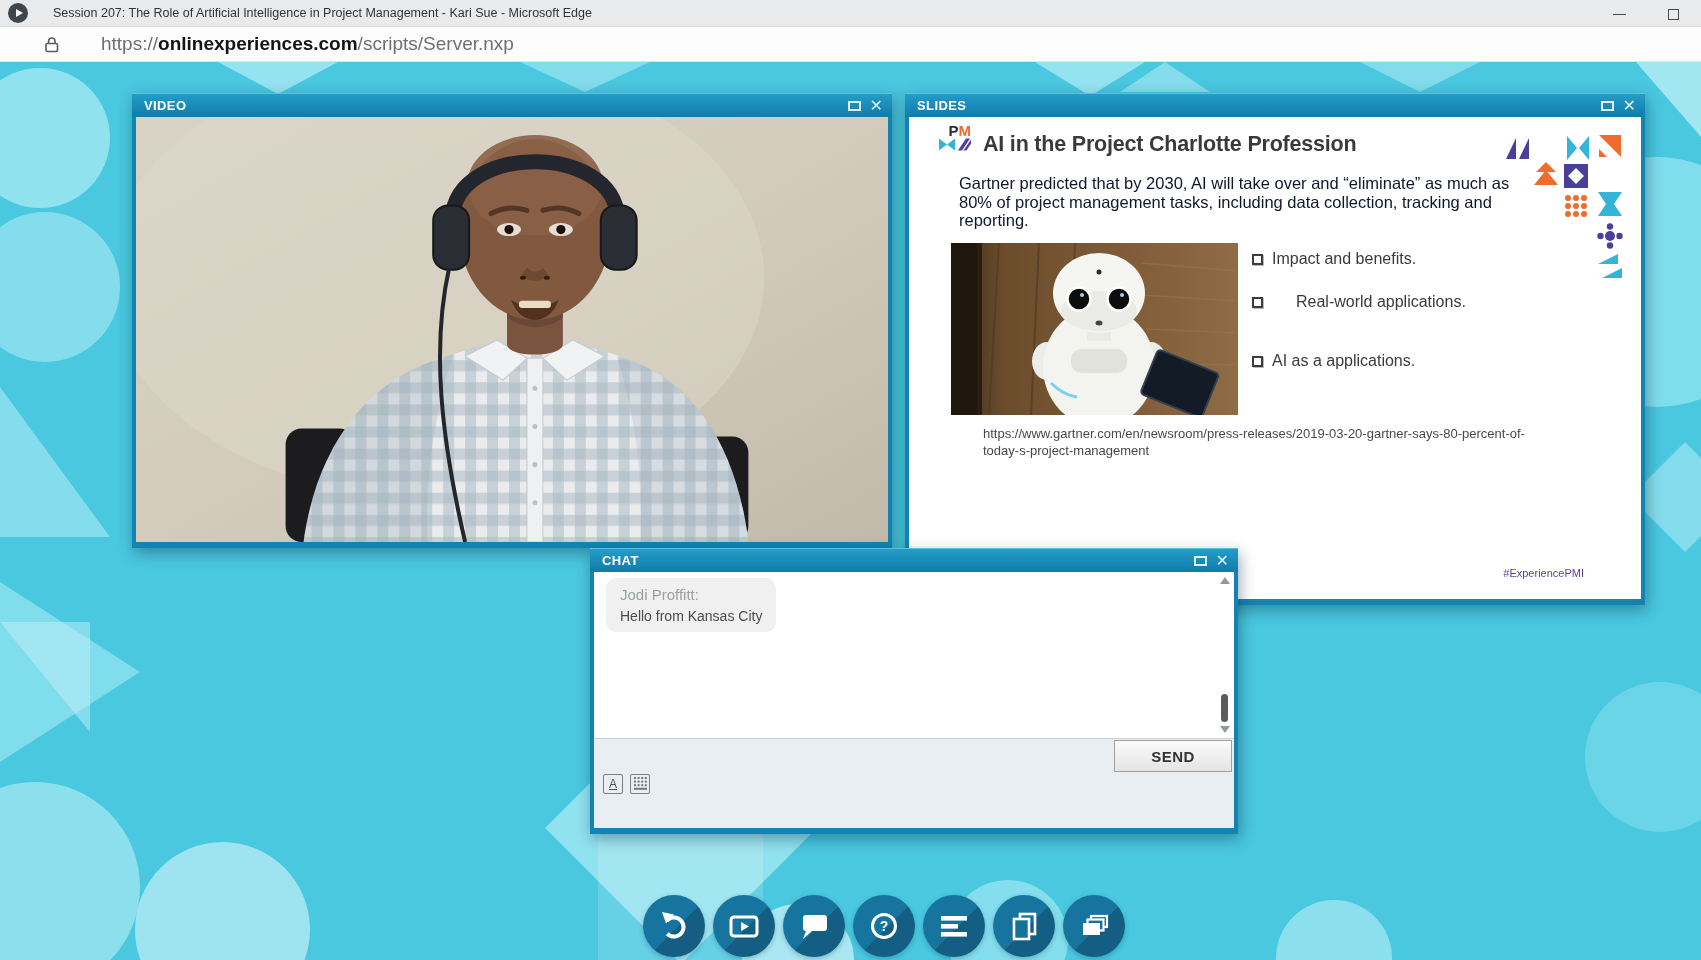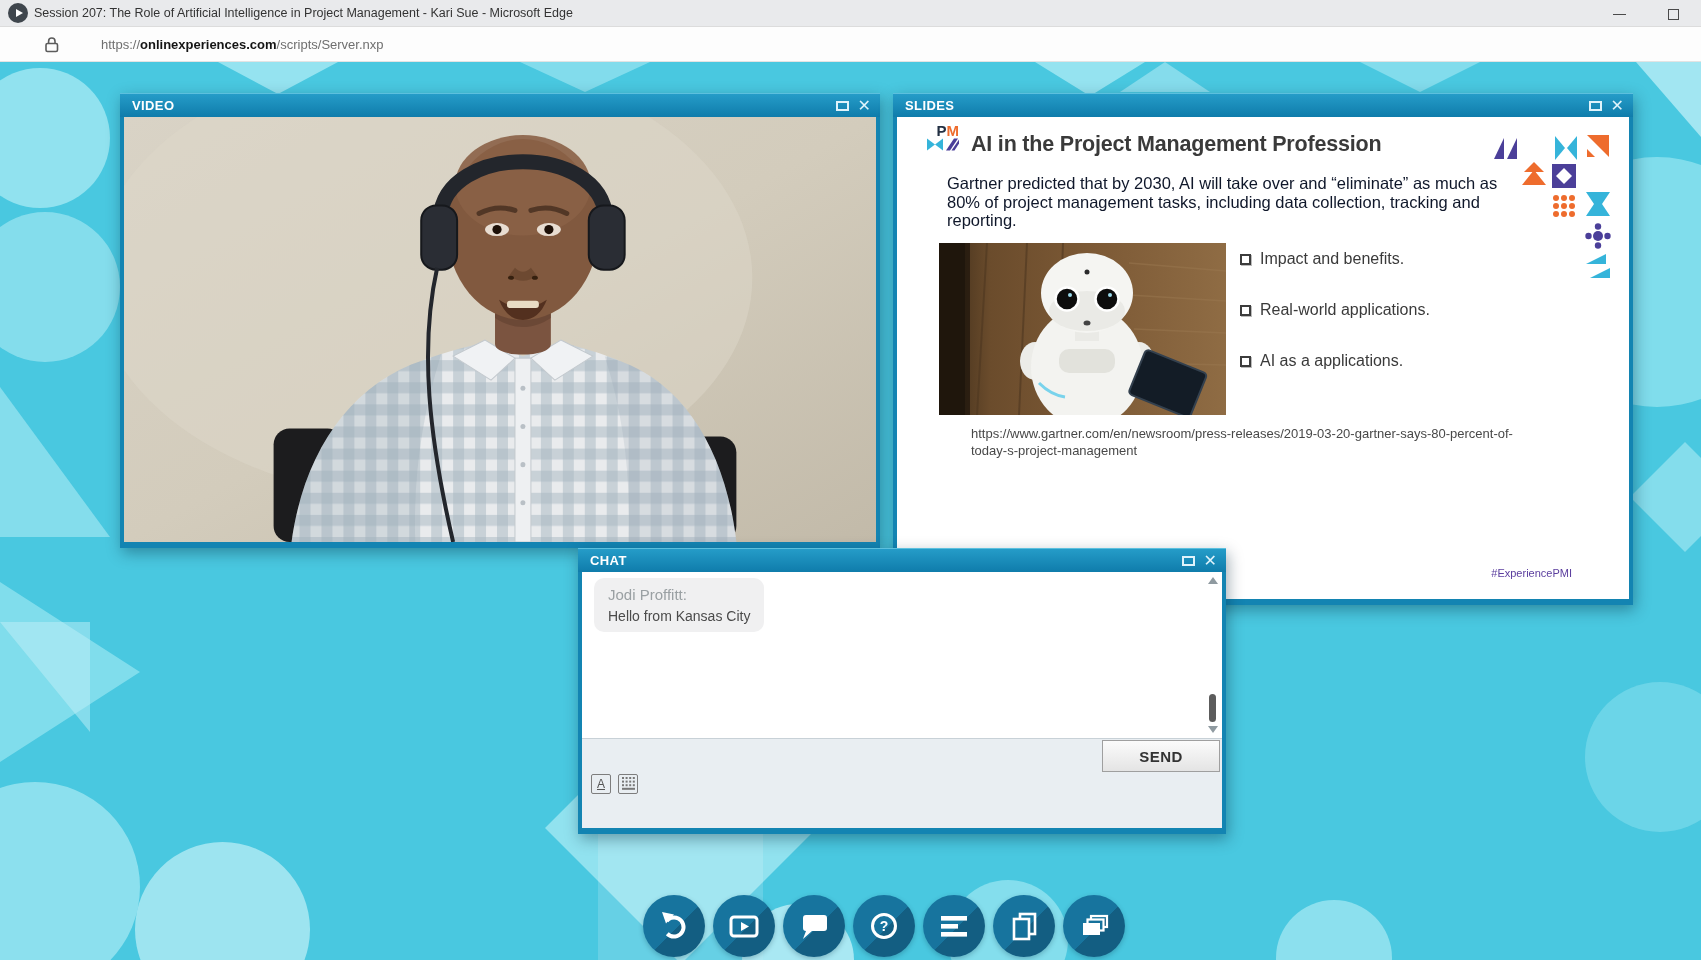--- a/index.html
+++ b/index.html
@@ -5,44 +5,44 @@
   * { margin:0; padding:0; box-sizing:border-box; }
   html,body { background:#222; }
   body { font-family:"Liberation Sans", sans-serif; }
   .screen { position:relative; width:1701px; height:960px; overflow:hidden; background:#49c8e0; }
 
   
   .titlebar { position:absolute; left:0; top:0; width:1701px; height:27px; background:#e9eaec;
     display:flex; align-items:center; padding-left:8px; border-bottom:1px solid #dcdcdc; z-index:50;}
   .favicon { width:20px; height:20px; border-radius:50%; background:#3f464d; display:flex; align-items:center; justify-content:center; flex:0 0 auto;}
   .favicon::after { content:""; border-left:7px solid #fff; border-top:4.5px solid transparent; border-bottom:4.5px solid transparent; margin-left:2px;}
-  .tb-title { margin-left:6px; font-size:12.5px; color:#333; white-space:nowrap; }
+  .tb-title { margin-left:25px; font-size:12.5px; color:#333; white-space:nowrap; }
   .win-btn { position:absolute; top:6px; width:22px; height:16px; display:flex; align-items:center; justify-content:center; }
   .win-min { left:1608px; } .win-min span{ display:block; width:13px; height:0; border-top:1.6px solid #4a4a4a;}
   .win-max { left:1662px; } .win-max span{ display:block; width:11px; height:11px; border:1.4px solid #4a4a4a;}
 
   .urlbar { position:absolute; left:0; top:27px; width:1701px; height:35px; background:#fdfdfd;
     display:flex; align-items:center; border-bottom:1px solid #e3e3e3; z-index:50;}
   .lock { margin-left:44px; flex:0 0 auto; }
-  .url-text { margin-left:42px; font-size:13px; color:#6f6f6f; white-space:nowrap;}
+  .url-text { margin-left:42px; font-size:19px; color:#6f6f6f; white-space:nowrap;}
   .url-text b { color:#141414; font-weight:700; }
 
   
   .content { position:absolute; left:0; top:62px; width:1701px; height:898px; overflow:hidden; }
   .bgshape { position:absolute; }
   .circ { border-radius:50%; }
   .tri-d { clip-path:polygon(0 0,100% 0,50% 100%); }
   .tri-u { clip-path:polygon(50% 0,100% 100%,0 100%); }
   .tri-l { clip-path:polygon(0 0,100% 100%,0 100%); }
   .tri-r { clip-path:polygon(0 0,100% 0,100% 100%); }
   .tri-arrow { clip-path:polygon(0 0,100% 50%,0 100%); }
   .diamond { clip-path:polygon(50% 0,100% 50%,50% 100%,0 50%); }
 
   
-  .panel { position:absolute; background:#1384b2; box-shadow:2px 5px 14px rgba(0,35,55,.38); }
+  .panel { position:absolute; background:#1384b2; box-shadow:2px 5px 14px rgba(0,35,55,.38);margin-left:12px; }
   .panel-header { height:24px; background:linear-gradient(#259cc8,#0f7cab); border-top:1px solid #5cc0de;
     display:flex; align-items:center; padding:0 9px 0 12px; }
   .panel-title { color:#fff; font-size:13px; font-weight:700; letter-spacing:.4px; }
   .ph-controls { margin-left:auto; display:flex; align-items:center; gap:9px; }
   .ph-max { width:13px; height:10px; border:2px solid #dff3fb; }
   .ph-close { color:#dff3fb; font-size:16px; line-height:14px; font-weight:400; }
   .panel-content { position:absolute; left:4px; right:4px; top:24px; bottom:6px; background:#fff; overflow:hidden; }
 
   .video-panel { left:120px; top:31px; width:760px; height:455px; }
   .video-scene { position:absolute; width:100%; height:100%; display:block; }
@@ -212,21 +212,21 @@
         <div class="slide">
           <div class="pmi-logo">
             <div class="pmi-letters"><span class="pmi-p">P</span><span class="pmi-m">M</span></div>
             <svg width="32" height="13" viewBox="0 0 32 13">
               <polygon points="0,0.5 0,12.5 8,6.5" fill="#35b4da"></polygon>
               <polygon points="16,0.5 16,12.5 8,6.5" fill="#35b4da"></polygon>
               <polygon points="19,12.5 23,12.5 31,0.5 27,0.5" fill="#4b3f99"></polygon>
               <polygon points="24.5,12.5 27.5,12.5 32,5.5 32,1.5" fill="#4b3f99"></polygon>
             </svg>
           </div>
-          <div class="slide-heading">AI in the Project Management Profession</div>
+          <div class="slide-heading">AI in the Project Charlotte Profession</div>
           <div class="slide-body">Gartner predicted that by 2030, AI will take over and “eliminate” as much as 80% of project management tasks, including data collection, tracking and reporting.</div>
 
           <svg class="robot-img" viewBox="0 0 287 172" preserveAspectRatio="none">
             <defs>
               <linearGradient id="wood" x1="0" y1="0" x2="1" y2="0">
                 <stop offset="0" stop-color="#3a2a18"></stop>
                   <stop offset="0.18" stop-color="#6b4c2c"></stop>
                 <stop offset="0.55" stop-color="#7d5a36"></stop>
                   <stop offset="1" stop-color="#8f6c44"></stop>
               </linearGradient>
@@ -261,21 +261,21 @@
             <path d="M100 140 q 12 12 26 14" stroke="#79d3ec" stroke-width="3" fill="none"></path>
             <g transform="rotate(22 225 150)">
               <rect x="192" y="116" width="66" height="48" rx="4" fill="#131c26" stroke="#33404e" stroke-width="2"></rect>
             </g>
           </svg>
 
           <div class="bullet-row" style="top:133px;">
             <span class="bullet-sq"></span>
             <span>Impact and benefits.</span>
           </div>
-          <div class="bullet-row" style="top:184px;">
+          <div class="bullet-row" style="top:176px;gap:24px;">
             <span class="bullet-sq"></span>
             <span>Real-world applications.</span>
           </div>
           <div class="bullet-row" style="top:235px;">
             <span class="bullet-sq"></span>
             <span>AI as a applications.</span>
           </div>
 
           <div class="slide-source">https://www.gartner.com/en/newsroom/press-releases/2019-03-20-gartner-says-80-percent-of-today-s-project-management</div>
           <div class="slide-hashtag">#ExperiencePMI</div>

